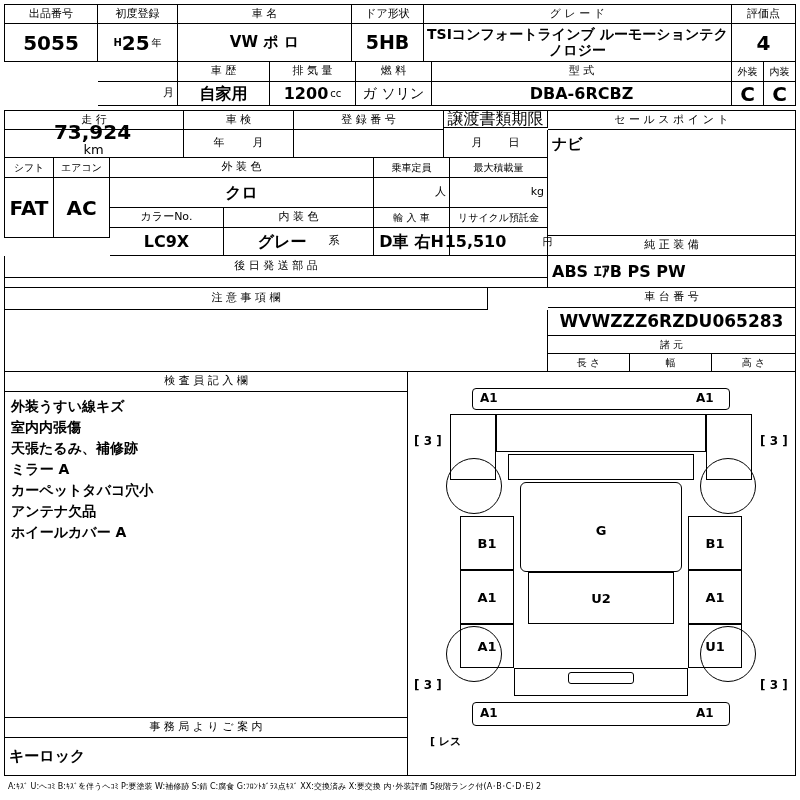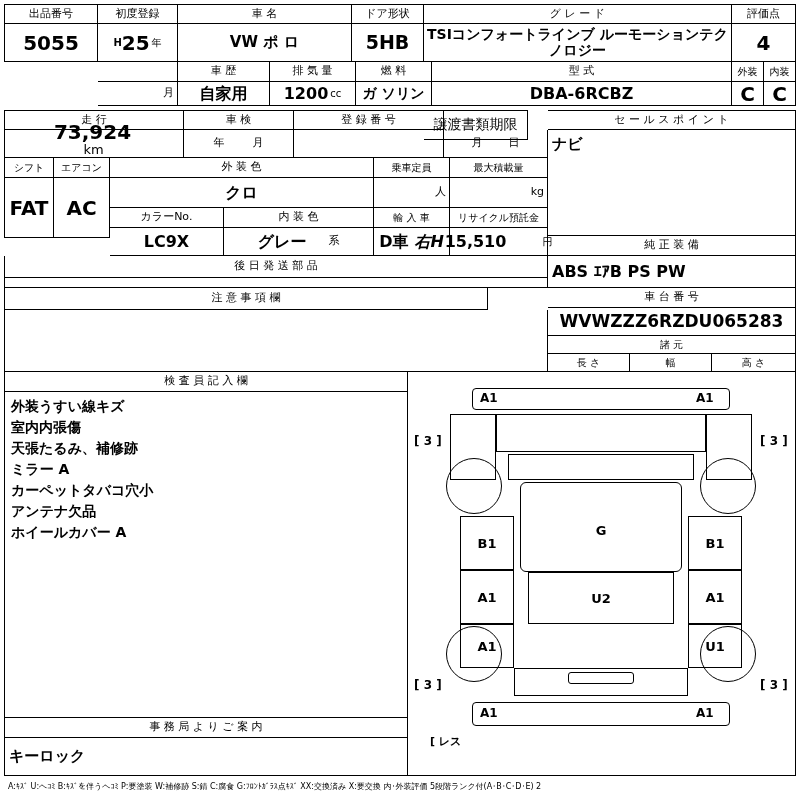--- a/index.html
+++ b/index.html
@@ -63,21 +63,21 @@
   <div class="box lbl" style="left:178px;top:62px;width:92px;height:20px;border-left:none;border-top:none;">車 歴</div>
   <div class="box val ctr med" style="left:178px;top:82px;width:92px;height:24px;border-left:none;border-top:none;">自家用</div>
 
   <div class="box lbl" style="left:270px;top:62px;width:86px;height:20px;border-left:none;border-top:none;">排 気 量</div>
   <div class="box val ctr" style="left:270px;top:82px;width:86px;height:24px;border-left:none;border-top:none;">
     <span class="med">1200</span>
     <span class="unit">cc</span>
   </div>
 
   <div class="box lbl" style="left:356px;top:62px;width:76px;height:20px;border-left:none;border-top:none;">燃 料</div>
-  <div class="box val ctr" style="left:356px;top:82px;width:76px;height:24px;border-left:none;border-top:none;font-size:14px;font-weight:bold;text-align:right;">ガ ソリン</div>
+  <div class="box val ctr" style="left:356px;top:82px;width:76px;height:24px;border-left:none;border-top:none;font-size:14px;font-weight:normal;text-align:right;">ガ ソリン</div>
 
   <div class="box lbl" style="left:432px;top:62px;width:300px;height:20px;border-left:none;border-top:none;">型 式</div>
   <div class="box val ctr med" style="left:432px;top:82px;width:300px;height:24px;border-left:none;border-top:none;">DBA-6RCBZ</div>
 
   <div class="box lbl" style="left:732px;top:62px;width:32px;height:20px;border-left:none;border-top:none;font-size:10px;">外装</div>
   <div class="box val ctr big" style="left:732px;top:82px;width:32px;height:24px;border-left:none;border-top:none;">C</div>
   <div class="box lbl" style="left:764px;top:62px;width:32px;height:20px;border-left:none;border-top:none;font-size:10px;">内装</div>
   <div class="box val ctr big" style="left:764px;top:82px;width:32px;height:24px;border-left:none;border-top:none;">C</div>
 
   <div class="box lbl" style="left:4px;top:110px;width:180px;height:20px;">走 行</div>
@@ -88,21 +88,21 @@
 
   <div class="box lbl" style="left:184px;top:110px;width:110px;height:20px;border-left:none;">車 検</div>
   <div class="box val ctr" style="left:184px;top:130px;width:110px;height:28px;border-top:none;border-left:none;font-size:11px;">
     <span style="margin-right:28px;">年</span>
     <span>月</span>
   </div>
 
   <div class="box lbl" style="left:294px;top:110px;width:150px;height:20px;border-left:none;">登 録 番 号</div>
   <div class="box val ctr" style="left:294px;top:130px;width:150px;height:28px;border-top:none;border-left:none;font-size:13px;"></div>
 
-  <div class="box lbl" style="left:424px;top:110px;width:104px;height:30px;border-left:none;font-size:14px;">譲渡書類期限</div>
+  <div class="box lbl" style="left:444px;top:110px;width:104px;height:18px;border-left:none;font-size:16px;">譲渡書類期限</div>
   <div class="box val ctr" style="left:444px;top:130px;width:104px;height:28px;border-top:none;border-left:none;font-size:11px;">
     <span style="margin-right:26px;">月</span>
     <span>日</span>
   </div>
 
   <div class="box lbl" style="left:4px;top:158px;width:50px;height:20px;border-top:none;font-size:10px;">シフト</div>
   <div class="box val ctr big" style="left:4px;top:178px;width:50px;height:60px;border-top:none;">FAT</div>
 
   <div class="box lbl" style="left:54px;top:158px;width:56px;height:20px;border-top:none;border-left:none;font-size:10px;">エアコン</div>
   <div class="box val ctr big" style="left:54px;top:178px;width:56px;height:60px;border-top:none;border-left:none;">AC</div>
@@ -121,21 +121,21 @@
 
   <div class="box lbl" style="left:224px;top:208px;width:150px;height:20px;border-top:none;border-left:none;">内 装 色</div>
   <div class="box val ctr" style="left:224px;top:228px;width:150px;height:28px;border-top:none;border-left:none;">
     <span class="med">グレー</span>
     <span style="font-size:11px;margin-left:22px;">系</span>
   </div>
 
   <div class="box lbl" style="left:374px;top:208px;width:76px;height:20px;border-top:none;border-left:none;font-size:10px;">輸 入 車</div>
   <div class="box val ctr" style="left:374px;top:228px;width:76px;height:28px;border-top:none;border-left:none;">
     <span class="med">D車</span>
-    <span class="med" style="margin-left:6px;font-style:italic;">右H</span>
+    <span class="med" style="margin-left:6px;">右H</span>
   </div>
 
   <div class="box lbl" style="left:450px;top:208px;width:98px;height:20px;border-top:none;border-left:none;font-size:10px;">リサイクル預託金</div>
   <div class="box val ctr" style="left:450px;top:228px;width:98px;height:28px;border-top:none;border-left:none;gap:34px;">
     <span class="med">15,510</span>
     <span class="unit">円</span>
   </div>
 
   <div class="box lbl" style="left:4px;top:256px;width:544px;height:22px;border-top:none;">後 日 発 送 部 品</div>
   <div class="box" style="left:4px;top:278px;width:544px;height:10px;border-top:none;"></div>

